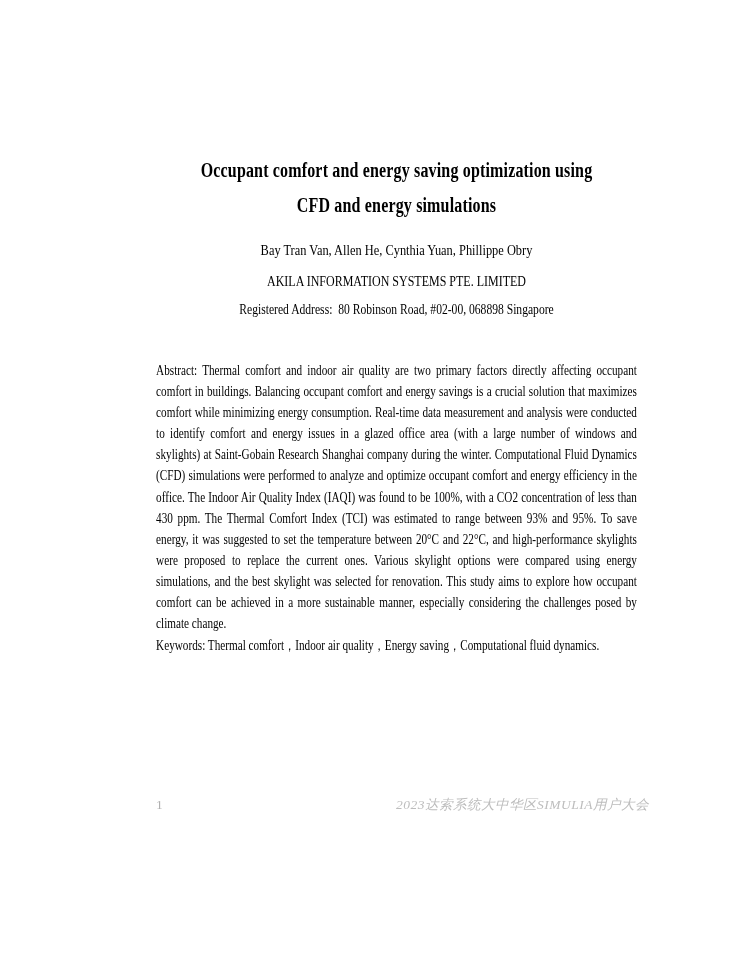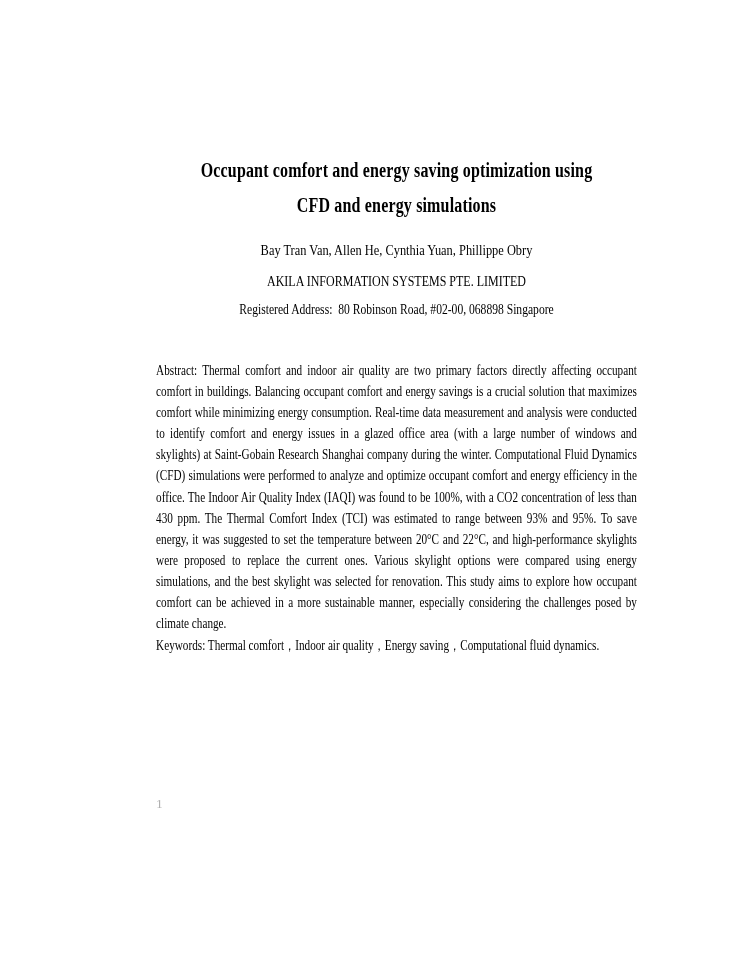--- a/index.html
+++ b/index.html
@@ -99,15 +99,16 @@
     <div class="address">Registered Address:  80 Robinson Road, #02-00, 068898 Singapore</div>
 
     <div class="abstract">Abstract: Thermal comfort and indoor air quality are two primary factors directly affecting occupant comfort in buildings. Balancing occupant comfort and energy savings is a crucial solution that maximizes comfort while minimizing energy consumption. Real-time data measurement and analysis were conducted to identify comfort and energy issues in a glazed office area (with a large number of windows and skylights) at Saint-Gobain Research Shanghai company during the winter. Computational Fluid Dynamics (CFD) simulations were performed to analyze and optimize occupant comfort and energy efficiency in the office. The Indoor Air Quality Index (IAQI) was found to be 100%, with a CO2 concentration of less than 430 ppm. The Thermal Comfort Index (TCI) was estimated to range between 93% and 95%. To save energy, it was suggested to set the temperature between 20°C and 22°C, and high-performance skylights were proposed to replace the current ones. Various skylight options were compared using energy simulations, and the best skylight was selected for renovation. This study aims to explore how occupant comfort can be achieved in a more sustainable manner, especially considering the challenges posed by climate change.</div>
 
     <div class="keywords">Keywords: Thermal comfort，Indoor air quality，Energy saving，Computational fluid dynamics.</div>
 
   </div>
 
   <div class="footer">
     <span class="page-number">1</span>
+    <span class="conference">2023达索系统大中华区SIMULIA用户大会</span>
   </div>
 
 </div>
 
 </body></html>

